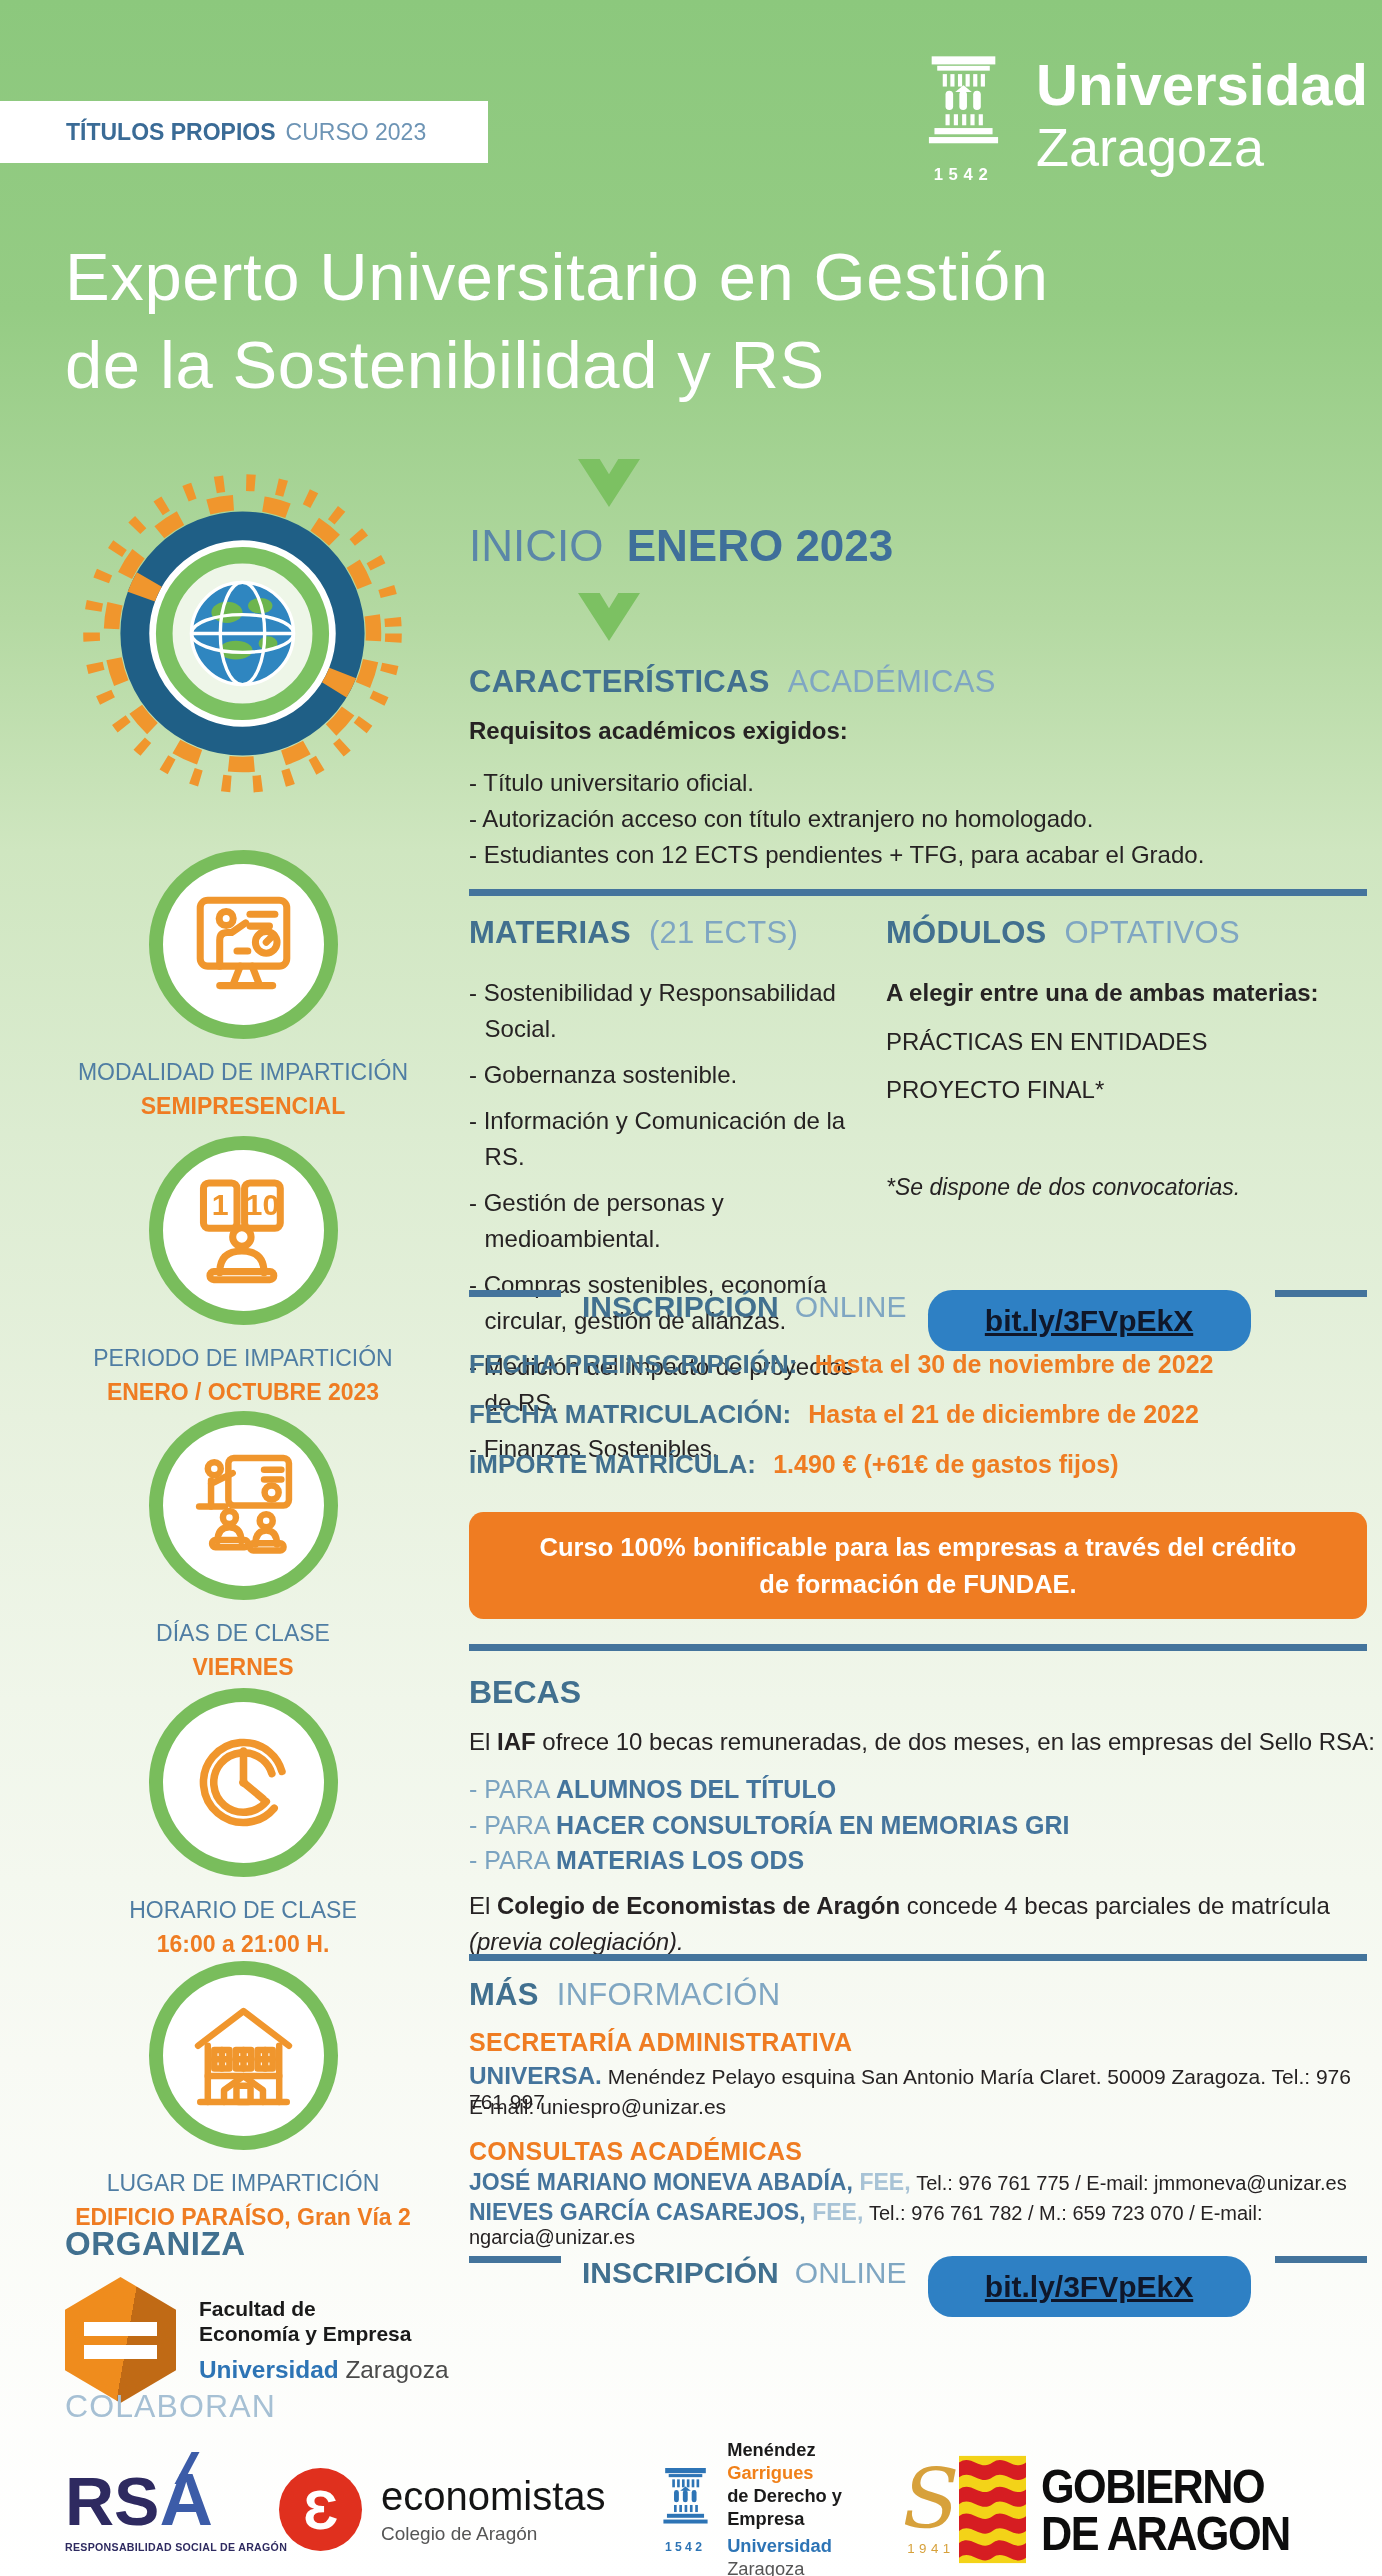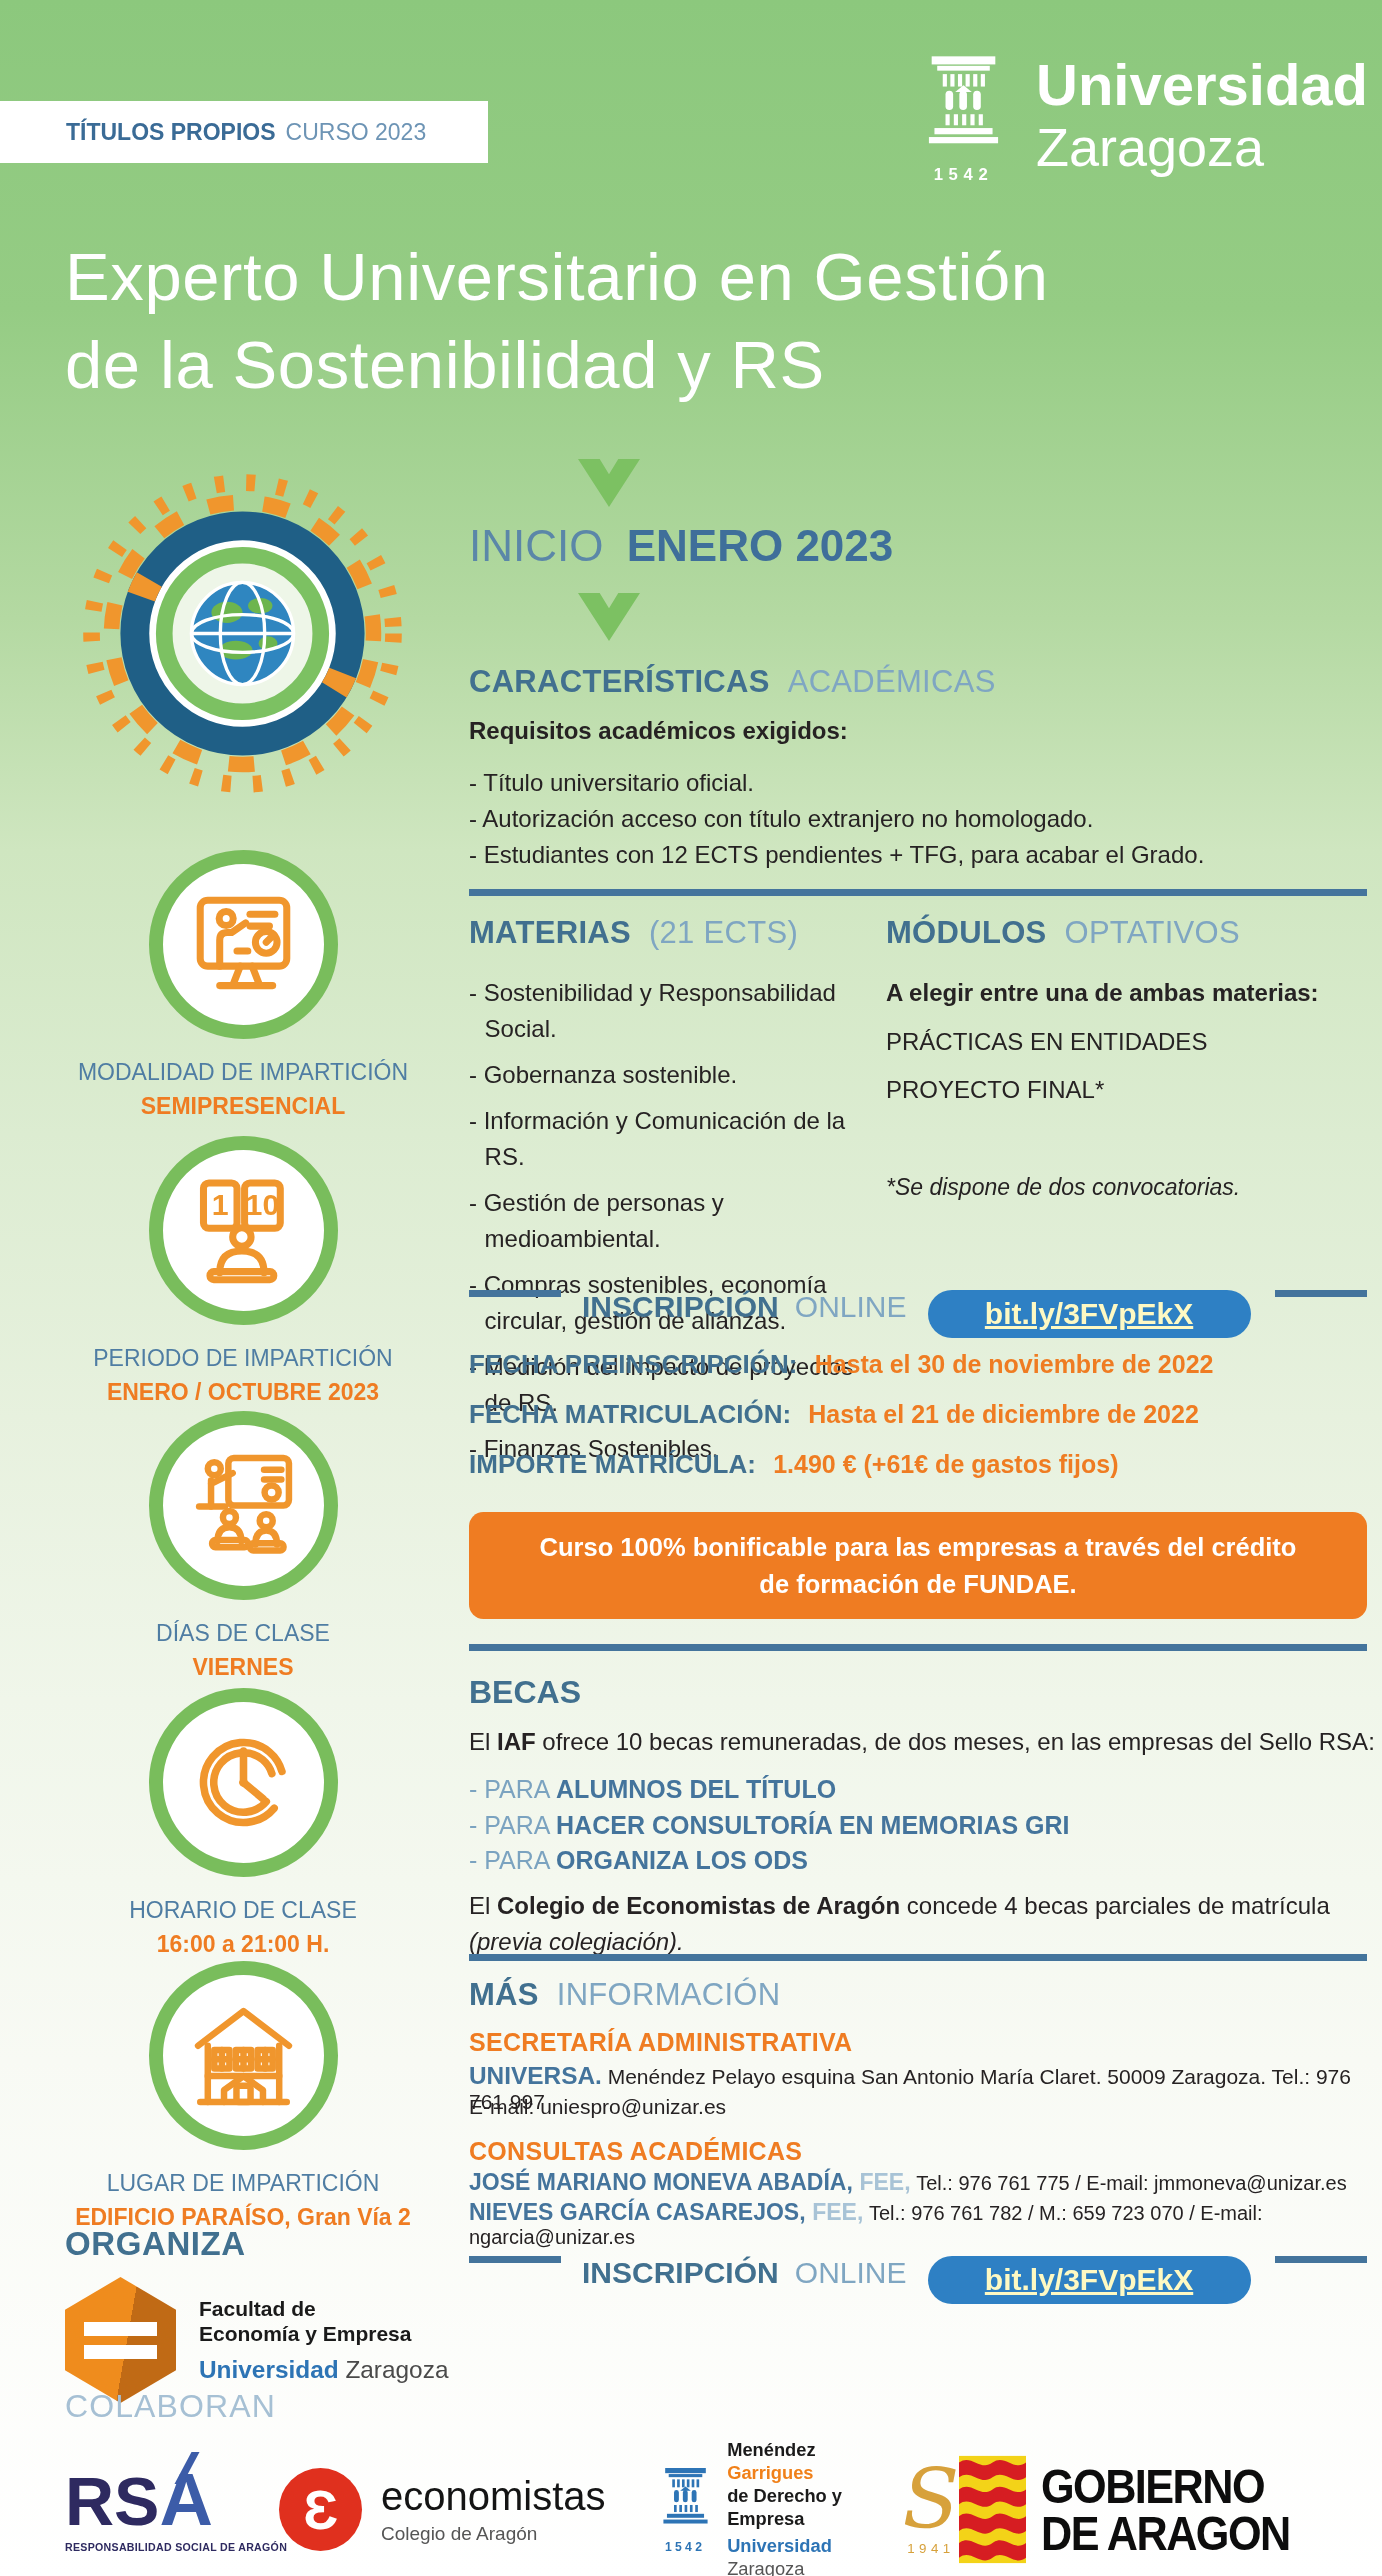--- a/index.html
+++ b/index.html
@@ -38,21 +38,21 @@
   ul{margin:0;padding:0;}
   .mat-list li{padding-left:15.6px;text-indent:-15.6px;margin-bottom:10px;}
   .opt-items div{margin-top:12.2px;}
   .note-italic{font-style:italic;font-size:23px;color:#262223;}
   
   .insc{left:469px;width:898px;display:flex;align-items:flex-start;}
   .dash{width:92px;height:6.7px;background:#44749c;flex:0 0 auto;}
   .insc-label{font-size:30px;margin:0 21px;white-space:nowrap;}
   .insc-label .a{color:#41708f;font-weight:bold;}
   .insc-label .b{color:#7fa6c2;margin-left:7.8px;}
-  .insc-btn{width:323px;height:48px;background:#2e80c4;border-radius:24.4px;color:#fef9c3;font-weight:bold;font-size:30px;display:flex;align-items:center;justify-content:center;text-decoration:underline;flex:0 0 auto;}
+  .insc-btn{width:323px;height:61px;background:#2e80c4;border-radius:24.4px;color:#0f172a;font-weight:bold;font-size:30px;display:flex;align-items:center;justify-content:center;text-decoration:underline;flex:0 0 auto;}
   .dash.right{margin-left:auto;}
   
   .fechas{left:469px;top:1349px;}
   .fechas .row{margin-bottom:19px;font-size:26px;}
   .fechas .lab{color:#41708f;font-weight:bold;}
   .fechas .val{color:#ef7c22;font-weight:bold;margin-left:10px;font-size:25px;}
   .banner{left:469px;top:1512px;width:898px;box-sizing:border-box;background:#ef7c22;border-radius:14.4px;padding:16.7px 33px;color:#fff;font-weight:bold;font-size:25.5px;text-align:center;line-height:1.45;}
   
   .becas-h{left:469px;top:1674px;font-size:32px;color:#41708f;font-weight:bold;}
   .becas-intro{left:469px;top:1728px;font-size:24px;color:#262223;}
@@ -265,21 +265,21 @@
 
   <div class="abs divider" style="top:1644px;"></div>
 
   <div class="abs becas-h">BECAS</div>
   <div class="abs becas-intro">
     <span>El </span><b>IAF</b><span> ofrece 10 becas remuneradas, de dos meses, en las empresas del Sello RSA:</span>
   </div>
   <div class="abs becas-items">
     <div><span class="pre">- PARA </span><span class="bld">ALUMNOS DEL TÍTULO</span></div>
     <div><span class="pre">- PARA </span><span class="bld">HACER CONSULTORÍA EN MEMORIAS GRI</span></div>
-    <div><span class="pre">- PARA </span><span class="bld">ORGANIZA LOS ODS</span></div>
+    <div><span class="pre">- PARA </span><span class="bld">MATERIAS LOS ODS</span></div>
   </div>
   <div class="abs becas-close">
     <span>El </span><b>Colegio de Economistas de Aragón</b><span> concede 4 becas parciales de matrícula</span><br>
     <i>(previa colegiación).</i>
   </div>
 
   <div class="abs divider" style="top:1954px;"></div>
 
   <div class="abs h-sec masinfo-h">
     <span class="hb">MÁS</span>

